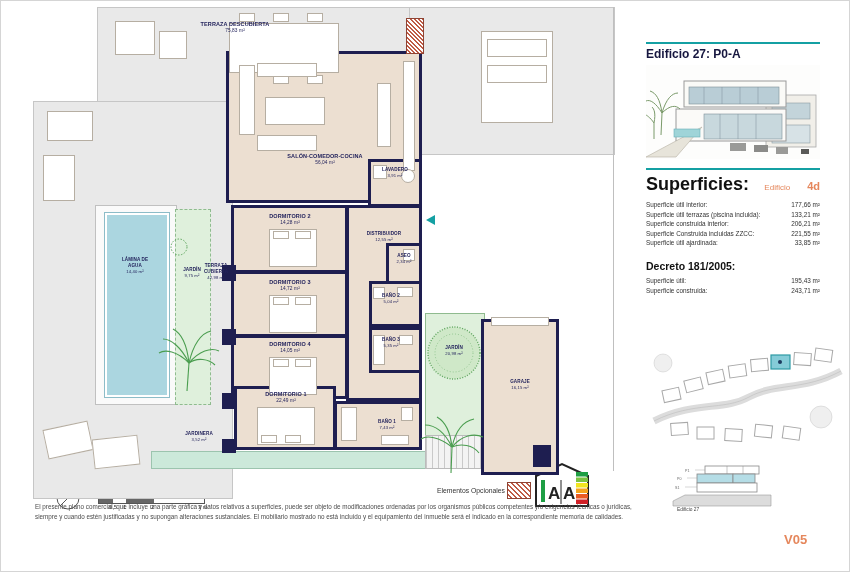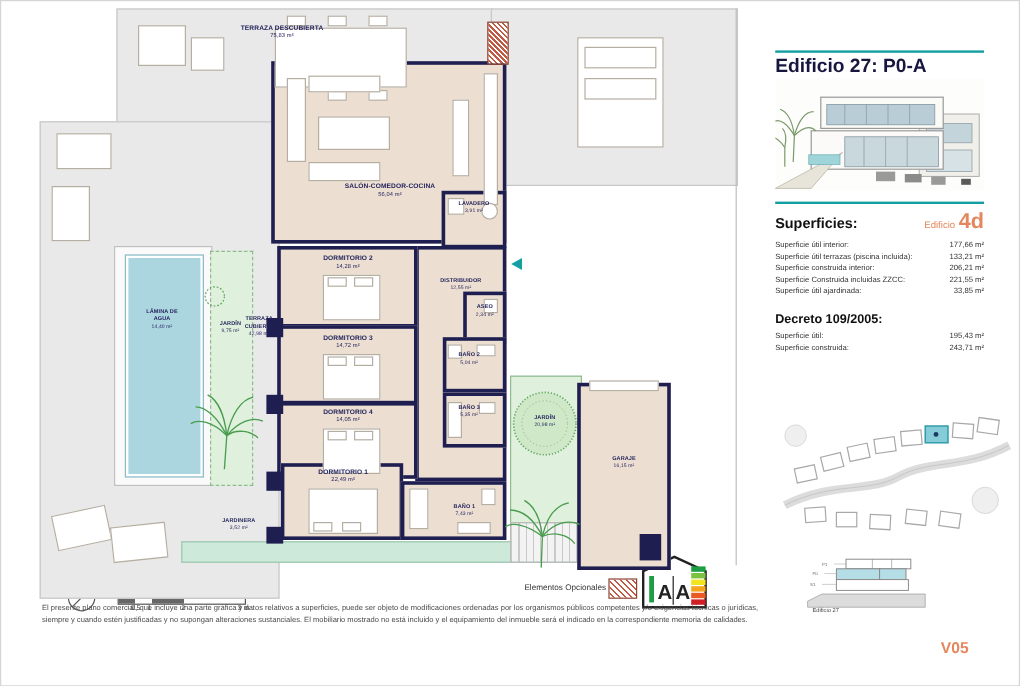--- a/index.html
+++ b/index.html
@@ -34,26 +34,26 @@
   .esc-bar{position:absolute;left:97px;top:497px;width:105px;height:4px;border:1px solid #555;
        background:linear-gradient(90deg,#666 0 13%,#fff 13% 26%,#666 26% 52%,#fff 52% 100%);}
   .esc-ticks{position:absolute;left:97px;top:503px;width:116px;height:8px;font-size:5.8px;color:#333;}
   .esc-ticks span{position:absolute;top:0;}
   .opc-label{position:absolute;left:436px;top:486px;font-size:6.8px;color:#333;}
   .opc-swatch{position:absolute;left:506px;top:481px;width:22px;height:15px;
        background:repeating-linear-gradient(45deg,#fff 0 2px,#bf5b45 2px 3.5px);border:1px solid #8f4434;}
   .disclaimer{position:absolute;left:34px;top:501px;width:792px;font-size:6.3px;color:#4a4a4a;line-height:1.55;}
   
   .rule{position:absolute;left:645px;width:174px;height:2px;background:#14a0a3;}
-  .rp-title{position:absolute;left:645px;top:46px;font-size:16px;font-weight:bold;color:#16163f;}
+  .rp-title{position:absolute;left:645px;top:46px;font-size:12px;font-weight:bold;color:#16163f;}
   .sup-block{position:absolute;left:645px;top:173px;width:174px;}
   .sup-head{display:flex;justify-content:space-between;align-items:baseline;}
-  .sup-title{font-size:12px;font-weight:bold;color:#111;}
+  .sup-title{font-size:18px;font-weight:bold;color:#111;}
   .viv{color:#e5875c;font-size:8px;}
-  .viv b{font-size:18px;margin-left:3px;}
+  .viv b{font-size:11px;margin-left:17px;}
   .sup-rows{margin-top:5px;}
   .srow{display:flex;justify-content:space-between;font-size:6.4px;color:#333;line-height:1.5;}
   .dec-title{font-size:10.5px;font-weight:bold;color:#111;margin:12px 0 4px 0;}
   .sec-caption{position:absolute;left:676px;top:506px;font-size:4.8px;color:#444;}
   .version{position:absolute;left:783px;top:531px;font-size:13px;font-weight:bold;color:#e5875c;}
   svg{display:block;}
 </style>
 </head>
 <body>
 
@@ -353,21 +353,21 @@
         </div>
       <div class="srow">
           <span>Superficie Construida incluidas ZZCC:</span>
           <span>221,55 m²</span>
         </div>
       <div class="srow">
           <span>Superficie útil ajardinada:</span>
           <span>33,85 m²</span>
         </div>
     </div>
-    <div class="dec-title">Decreto 109/2005:</div>
+    <div class="dec-title">Decreto 181/2005:</div>
     <div class="srow">
         <span>Superficie útil:</span>
         <span>195,43 m²</span>
       </div>
     <div class="srow">
         <span>Superficie construida:</span>
         <span>243,71 m²</span>
       </div>
   </div>
 

